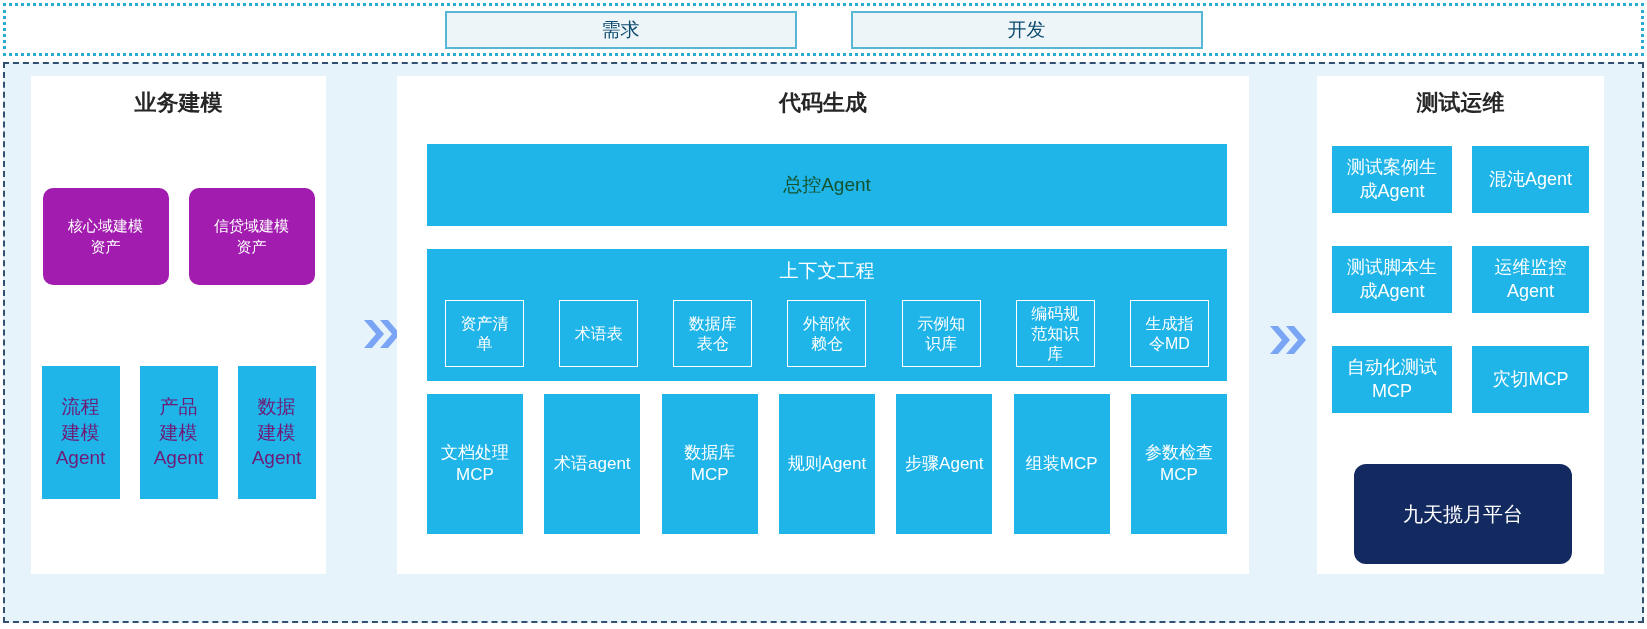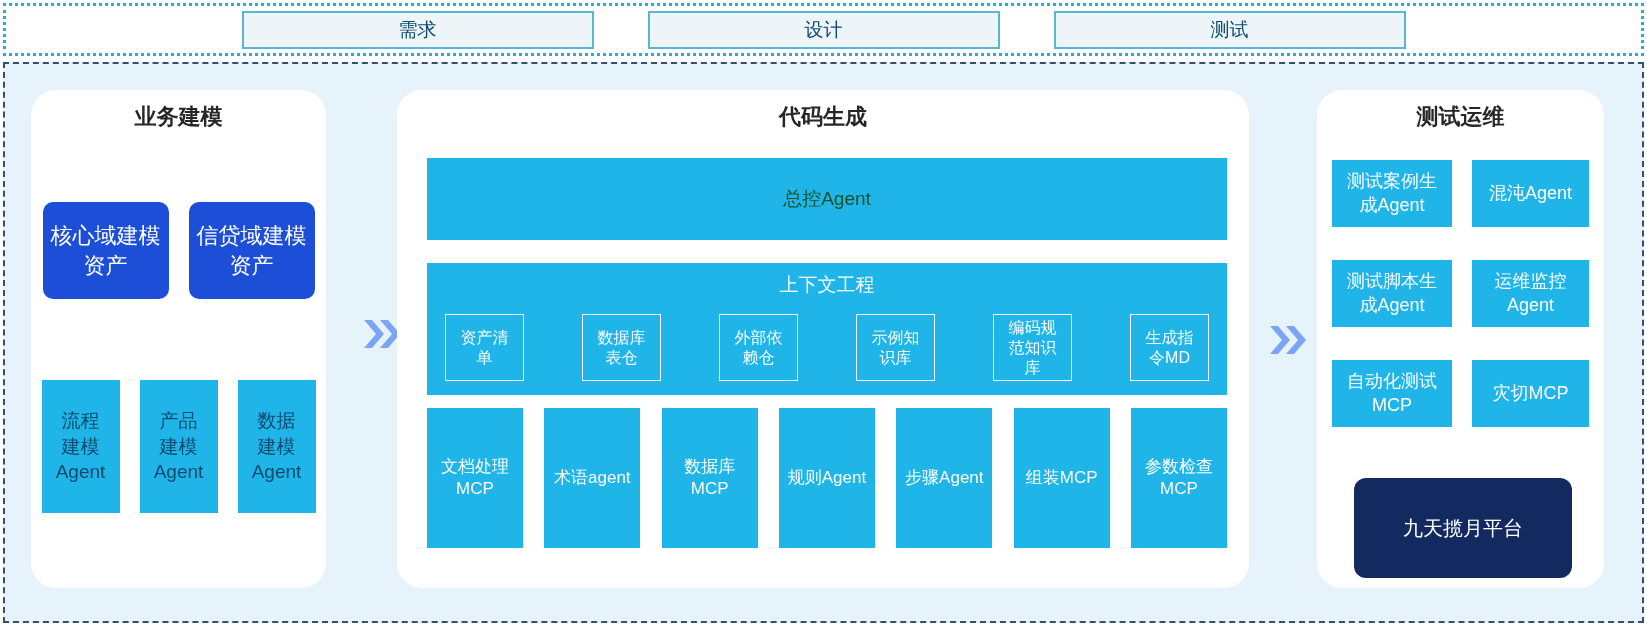--- a/index.html
+++ b/index.html
@@ -21,48 +21,48 @@
     border:2px solid #57b5d5; background:#edf5f9;
     color:#0c4a6e; font-size:19px;
     display:flex; align-items:center; justify-content:center;
   }
 
   
   .main {
     position:absolute; left:3px; top:62px; width:1641px; height:561px;
     border:2px dashed #32506f; background:#e6f3fb;
   }
-  .panel { position:absolute; top:26px; height:498px; background:#ffffff;border-radius:25px; }
+  .panel { position:absolute; top:12px; height:498px; background:#ffffff; }
   .panel-left  { left:26px;   width:295px; }
   .panel-mid   { left:392px;  width:852px; position:absolute; }
   .panel-right { left:1312px; width:287px; }
   .col-title {
     text-align:center; padding-top:12px;
     font-size:22px; font-weight:bold; color:#262626;
   }
 
   .pre { white-space:pre-line; }
 
   
   .dark-row {
     position:absolute; top:112px; left:0; width:100%;
     display:flex; justify-content:center; gap:20px;
   }
   .dark-box {
-    width:126px; height:97px; background:#1d4ed8; border-radius:10px;
-    color:#ffffff; font-size:22px; line-height:1.35;
+    width:126px; height:97px; background:#a21caf; border-radius:10px;
+    color:#ffffff; font-size:15px; line-height:1.35;
     display:flex; align-items:center; justify-content:center; text-align:center;
   }
   .agent-row {
     position:absolute; top:290px; left:0; width:100%;
     display:flex; justify-content:center; gap:20px;
   }
   .agent-box {
     width:78px; height:133px; background:#1fb5e9;
-    color:#0c4a6e; font-size:19px; line-height:1.35;
+    color:#701a75; font-size:19px; line-height:1.35;
     display:flex; align-items:center; justify-content:center; text-align:center;
   }
 
   
   .master-bar {
     position:absolute; left:30px; top:68px; width:800px; height:82px;
     background:#1fb5e9; color:#14532d; font-size:19px;
     display:flex; align-items:center; justify-content:center;
   }
   .context-panel {
@@ -113,22 +113,21 @@
   .flow-arrow { position:absolute; }
   .flow-arrow svg { display:block; }
   .arrow-1 { left:357px; top:256px; }
   .arrow-2 { left:1263px; top:262px; }
 </style>
 </head>
 <body>
 
 <div class="top-strip">
   <div class="phase-box">需求</div>
-  <div class="phase-box">设计</div>
-  <div class="phase-box">测试</div>
+  <div class="phase-box">开发</div>
 </div>
 
 <div class="main">
 
   <div class="panel panel-left">
     <div class="col-title">业务建模</div>
     <div class="dark-row">
       <div class="dark-box pre">核心域建模
 资产</div>
       <div class="dark-box pre">信贷域建模
@@ -157,20 +156,21 @@
   <div class="panel panel-mid">
     <div class="col-title">代码生成</div>
 
     <div class="master-bar">总控Agent</div>
 
     <div class="context-panel">
       <div class="context-title">上下文工程</div>
       <div class="context-row">
         <div class="context-box pre">资产清
 单</div>
+        <div class="context-box pre">术语表</div>
         <div class="context-box pre">数据库
 表仓</div>
         <div class="context-box pre">外部依
 赖仓</div>
         <div class="context-box pre">示例知
 识库</div>
         <div class="context-box pre">编码规
 范知识
 库</div>
         <div class="context-box pre">生成指

